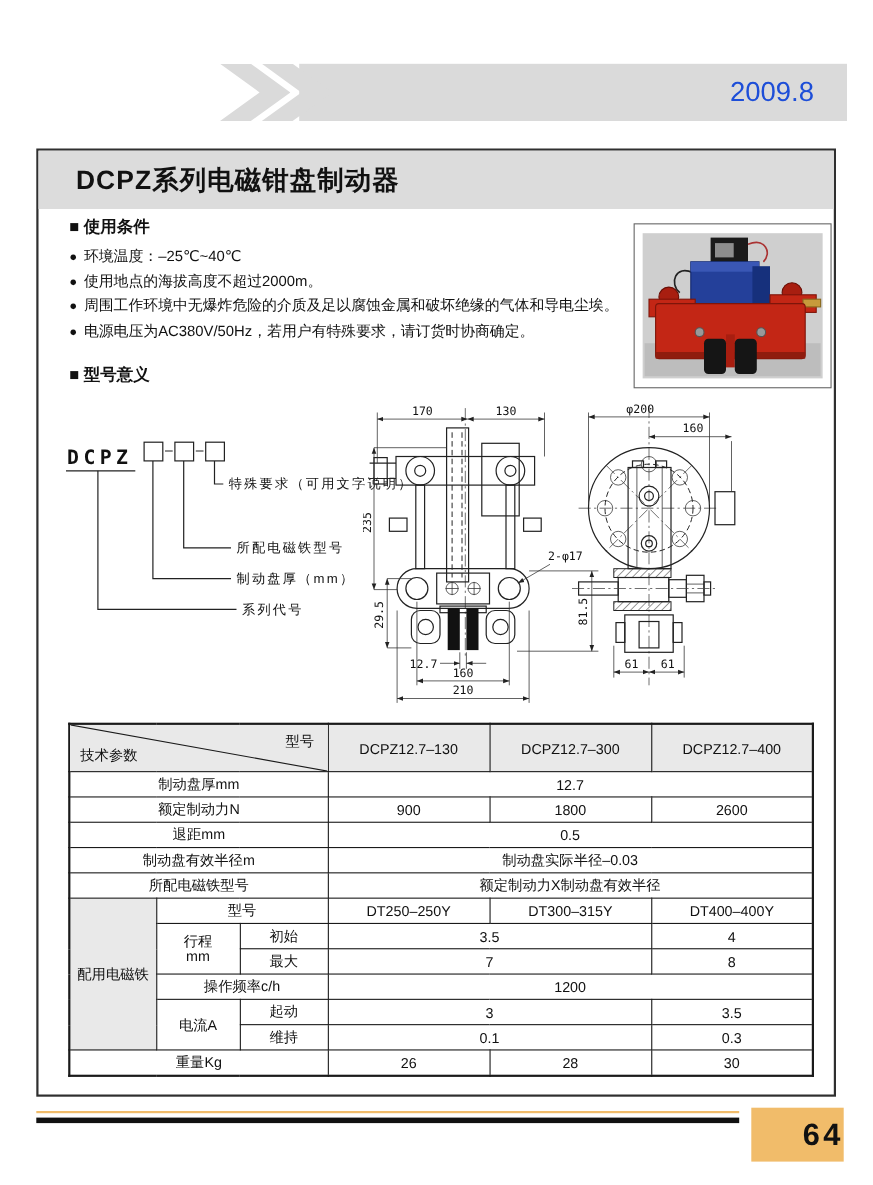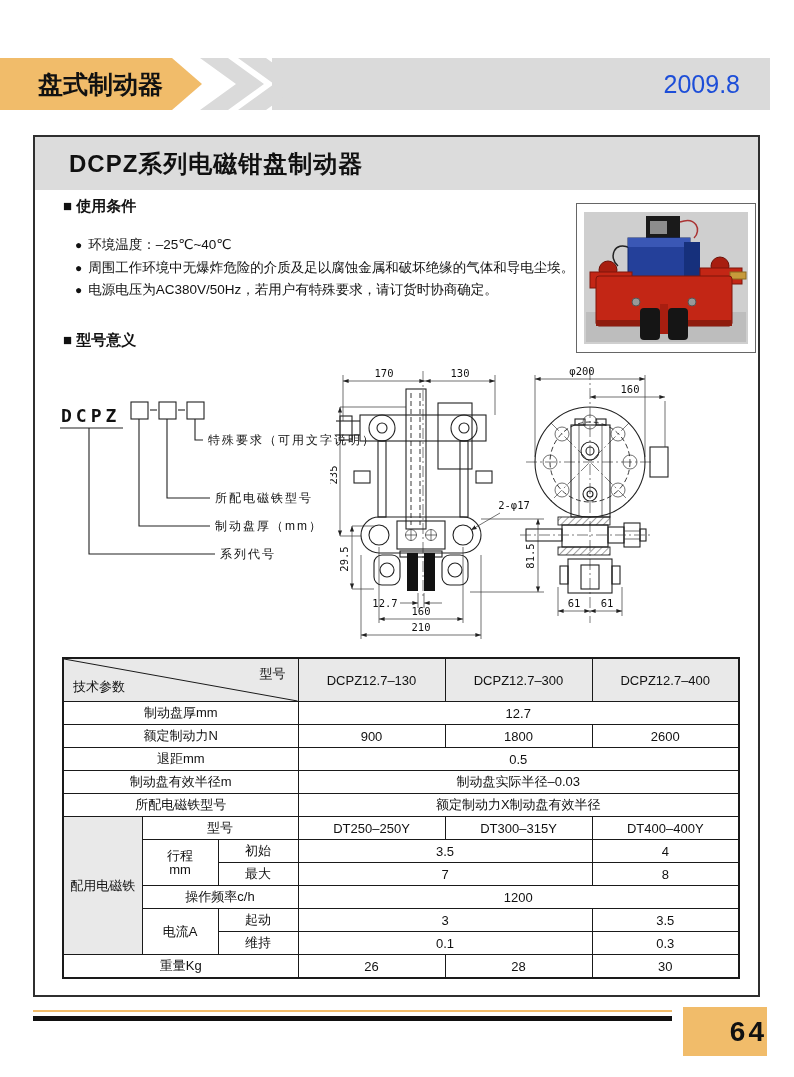--- a/index.html
+++ b/index.html
@@ -17,21 +17,21 @@
         clip-path:polygon(0 0,28px 0,64px 50%,28px 100%,0 100%,36px 50%);}
   .chev.c1{left:200px;} .chev.c2{left:238px;}
   
   .box{position:absolute;left:33px;top:135px;width:727px;height:862px;border:2px solid #2f2f2f;
        background:#fff;box-sizing:border-box;}
   .title-band{height:53px;background:var(--titleband,#dcdcdc);display:flex;align-items:center;
               padding-left:34px;}
   .title-band span{font-size:24px;font-weight:bold;letter-spacing:1px;}
   .sec-h{position:absolute;left:28px;font-size:15px;font-weight:bold;}
   .h-usage{top:60px;} .h-model{top:194px;}
-  .usage-list{position:absolute;left:28px;top:88px;width:505px;margin:12px;padding:0;list-style:none;}
+  .usage-list{position:absolute;left:28px;top:88px;width:505px;margin:0;padding:0;list-style:none;}
   .usage-list li{font-size:13.5px;line-height:15.5px;margin-bottom:6px;white-space:nowrap;}
   .usage-list .blt{font-size:12px;margin-right:6px;}
   
   .photo{position:absolute;left:541px;top:66px;width:180px;height:150px;border:1px solid #666;
          background:#fff;padding:7px;box-sizing:border-box;}
   .photo svg{width:100%;height:100%;display:block;}
   
   .model-svg{position:absolute;left:10px;top:255px;}
   .draw-svg{position:absolute;left:295px;top:222px;}
   .dwg-line{stroke:#222;stroke-width:1.1;fill:none;}
@@ -64,35 +64,33 @@
 <body>
 
 <div class="page">
 
   <div class="hdr">
     <div class="hdr-band">
       <span class="hdr-date">2009.8</span>
     </div>
     <div class="chev c1"></div>
     <div class="chev c2"></div>
-    <div class="pennant">
-      <span>盘式制动器</span>
-    </div>
   </div>
 
   <div class="box">
 
     <div class="title-band">
       <span>DCPZ系列电磁钳盘制动器</span>
     </div>
 
     <div class="sec-h h-usage">■ 使用条件</div>
 
     <ul class="usage-list">
       <li><span class="blt">●</span><span>环境温度：–25℃~40℃</span></li>
+      <li><span class="blt">●</span><span>使用地点的海拔高度不超过2000m。</span></li>
       <li><span class="blt">●</span><span>周围工作环境中无爆炸危险的介质及足以腐蚀金属和破坏绝缘的气体和导电尘埃。</span></li>
       <li><span class="blt">●</span><span>电源电压为AC380V/50Hz，若用户有特殊要求，请订货时协商确定。</span></li>
     </ul>
 
     <div class="photo">
       <svg viewBox="0 0 164 132">
         <rect x="0" y="0" width="164" height="132" fill="#cfcfcf"></rect>
         <rect x="2" y="100" width="160" height="30" fill="#bdbdbd"></rect>
         <path d="M96,10 C112,4 118,18 110,26" stroke="#a33" stroke-width="1.5" fill="none"></path>
         <path d="M46,36 C30,28 24,46 34,54" stroke="#222" stroke-width="1.5" fill="none"></path>

